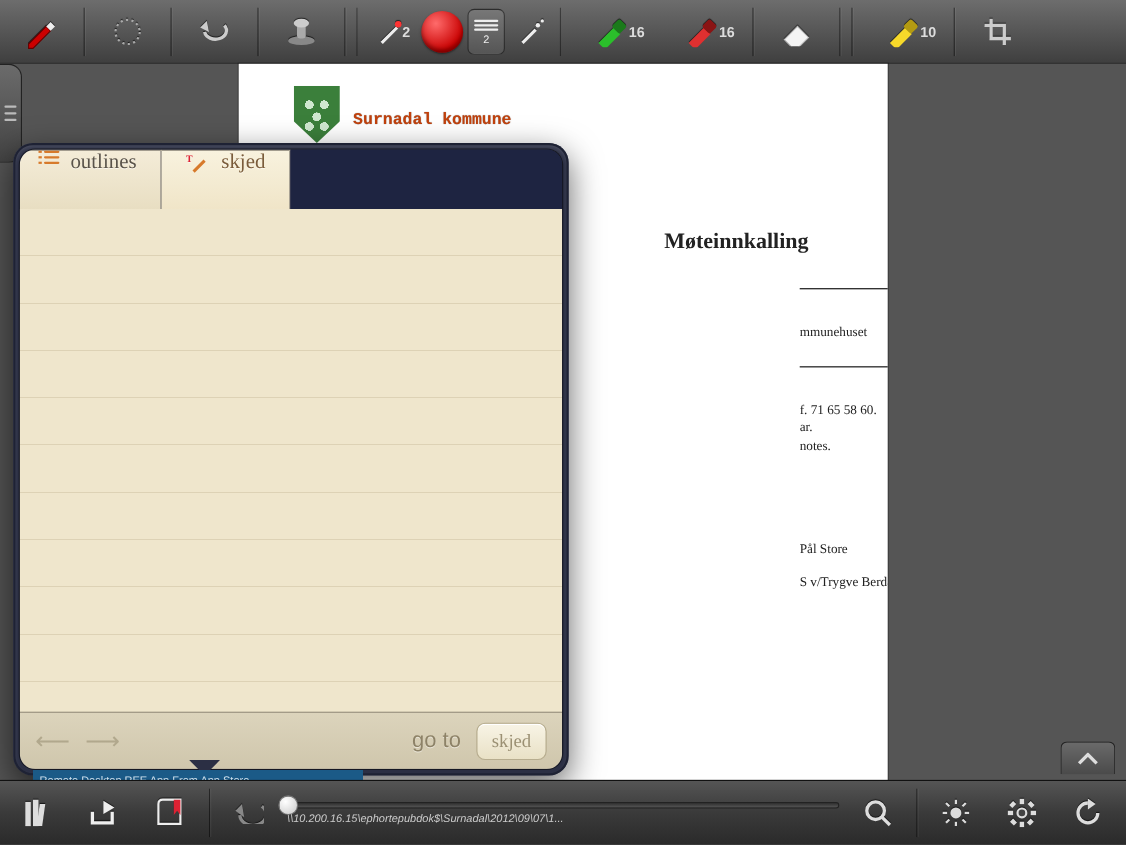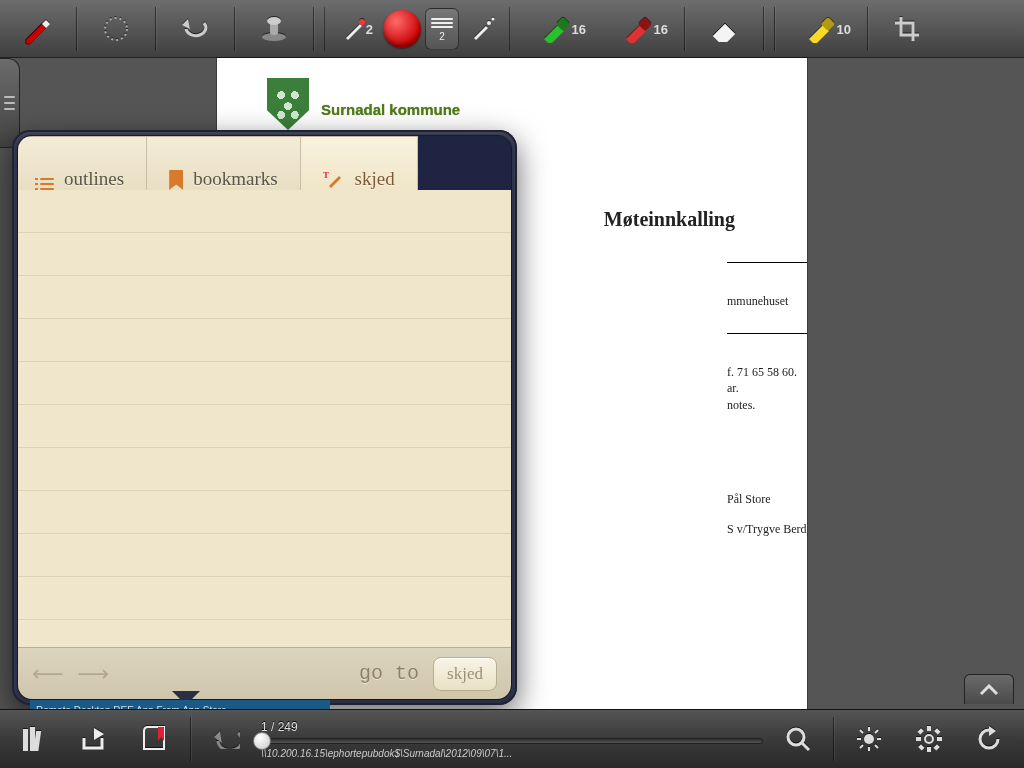--- a/index.html
+++ b/index.html
@@ -84,21 +84,21 @@
   }
   .crest::after {
     content:''; position:absolute; inset:4px;
     background:
       radial-gradient(circle 4px at 30% 30%, #cfe7cf 98%, transparent),
       radial-gradient(circle 4px at 70% 30%, #cfe7cf 98%, transparent),
       radial-gradient(circle 4px at 50% 55%, #cfe7cf 98%, transparent),
       radial-gradient(circle 4px at 30% 75%, #cfe7cf 98%, transparent),
       radial-gradient(circle 4px at 70% 75%, #cfe7cf 98%, transparent);
   }
-  .org-name { font-size: 15px; font-weight: bold; color: #4d7c0f; font-family: Liberation Sans, sans-serif; text-shadow:0 0 1px #888;}
+  .org-name { font-size: 15px; font-weight: bold; color: #c2410c; font-family: Liberation Mono, monospace; text-shadow:0 0 1px #888;}
   .doc-title {
     position:absolute; right: 72px; top: 150px;
     font-family: "Times New Roman", serif; font-weight: bold; font-size: 20px;
   }
   .doc-body {
     position: absolute; right: 50px; top: 198px; left: 510px;
     font-family: "Times New Roman", serif; font-size: 12px;
     line-height: 1.35;
     width: 280px; text-align:left;
   }
@@ -129,21 +129,21 @@
     content: ''; position: absolute; bottom: -14px; left: 160px;
     border: 14px solid transparent; border-top-color: #2b2f44;
     width: 0; height: 0;
   }
   .tabbar {
     height: 54px; background: #1e2441;
     display: flex;
   }
   .tab {
     flex: 0 0 auto; padding: 0 22px; height: 54px;
-    display: flex; align-items: flex-end; gap: 10px;
+    display: flex; align-items: flex-start; gap: 10px;
     background: linear-gradient(#f4ecd8,#e8dec2);
     font-family: Georgia, serif; font-size: 19px; color: #5a5349;
     border-right: 1px solid #c8bfa5;
     border-top: 1px solid #bfb69c;
     text-shadow: 0 1px 0 rgba(255,255,255,.6);
   }
   .tab.active {
     background: linear-gradient(#f8f2de,#f0e5c8);
     color: #7a5c3a;
   }
@@ -166,21 +166,21 @@
     background-image: repeating-linear-gradient(#efe6cc 0 42px, #ddd2b5 42px 43px);
   }
   .popfooter {
     height: 52px; background: linear-gradient(#dcd4bc, #cfc6ac);
     border-top: 1px solid #b8af93;
     display: flex; align-items: center; padding: 0 14px; gap: 14px;
   }
   .popfooter .arrow { color: #b1a88d; font-size: 22px; }
   .popfooter .spacer { flex: 1; }
   .popfooter .goto-label {
-    font-family: Liberation Mono, monospace; font-size: 20px; color: #8d8267;
+    font-family: Liberation Sans, sans-serif; font-size: 20px; color: #8d8267;
     text-shadow: 0 1px 0 rgba(255,255,255,.5);
   }
   .popfooter .page-btn {
     width: 64px; height: 34px; border-radius: 8px;
     background: linear-gradient(#f8f4e6,#e9e1c6);
     border: 1px solid #b7ad8f; box-shadow: inset 0 1px 0 #fff;
     font-family: Georgia, serif; color: #9b9073; font-size: 17px;
     display:flex; align-items:center; justify-content:center;
   }
 
@@ -371,24 +371,20 @@
   <div class="inner">
     <div class="tabbar">
       <div class="tab">
         <span class="ic ic-list">
             <span></span>
             <span></span>
             <span></span>
           </span>
         <span>outlines</span>
       </div>
-      <div class="tab">
-        <span class="ic ic-bookmark"></span>
-        <span>bookmarks</span>
-      </div>
       <div class="tab active">
         <span class="ic ic-note">
           <svg width="22" height="22" viewBox="0 0 22 22">
               <text x="0" y="10" font-size="9" fill="#d23" font-weight="bold">T</text>
               <path d="M6 18 L16 8 L18 10 L8 20 Z" fill="#d77a2b"></path>
             </svg>
         </span>
         <span>skjed</span>
       </div>
       <div style="flex:1;background:#1e2441;"></div>
@@ -433,21 +429,20 @@
       </svg>
   </div>
   <div class="bsep"></div>
   <div class="btool">
     <svg width="28" height="20" viewBox="0 0 28 20">
         <path d="M26 4 A12 10 0 1 1 6 12" fill="none" stroke="#888" stroke-width="3"></path>
         <path d="M2 8 L8 2 L10 14 Z" fill="#888"></path>
       </svg>
   </div>
   <div class="slider-wrap">
-    <div class="page-indicator">1 / 249</div>
     <div class="slider">
         <div class="knob"></div>
       </div>
     <div class="file-path">\\10.200.16.15\ephortepubdok$\Surnadal\2012\09\07\1...</div>
   </div>
   <div class="btool">
     <svg width="26" height="26" viewBox="0 0 26 26">
         <circle cx="11" cy="11" r="8" fill="none" stroke="#ddd" stroke-width="3"></circle>
         <path d="M17 17 L24 24" stroke="#ddd" stroke-width="3"></path>
       </svg>

